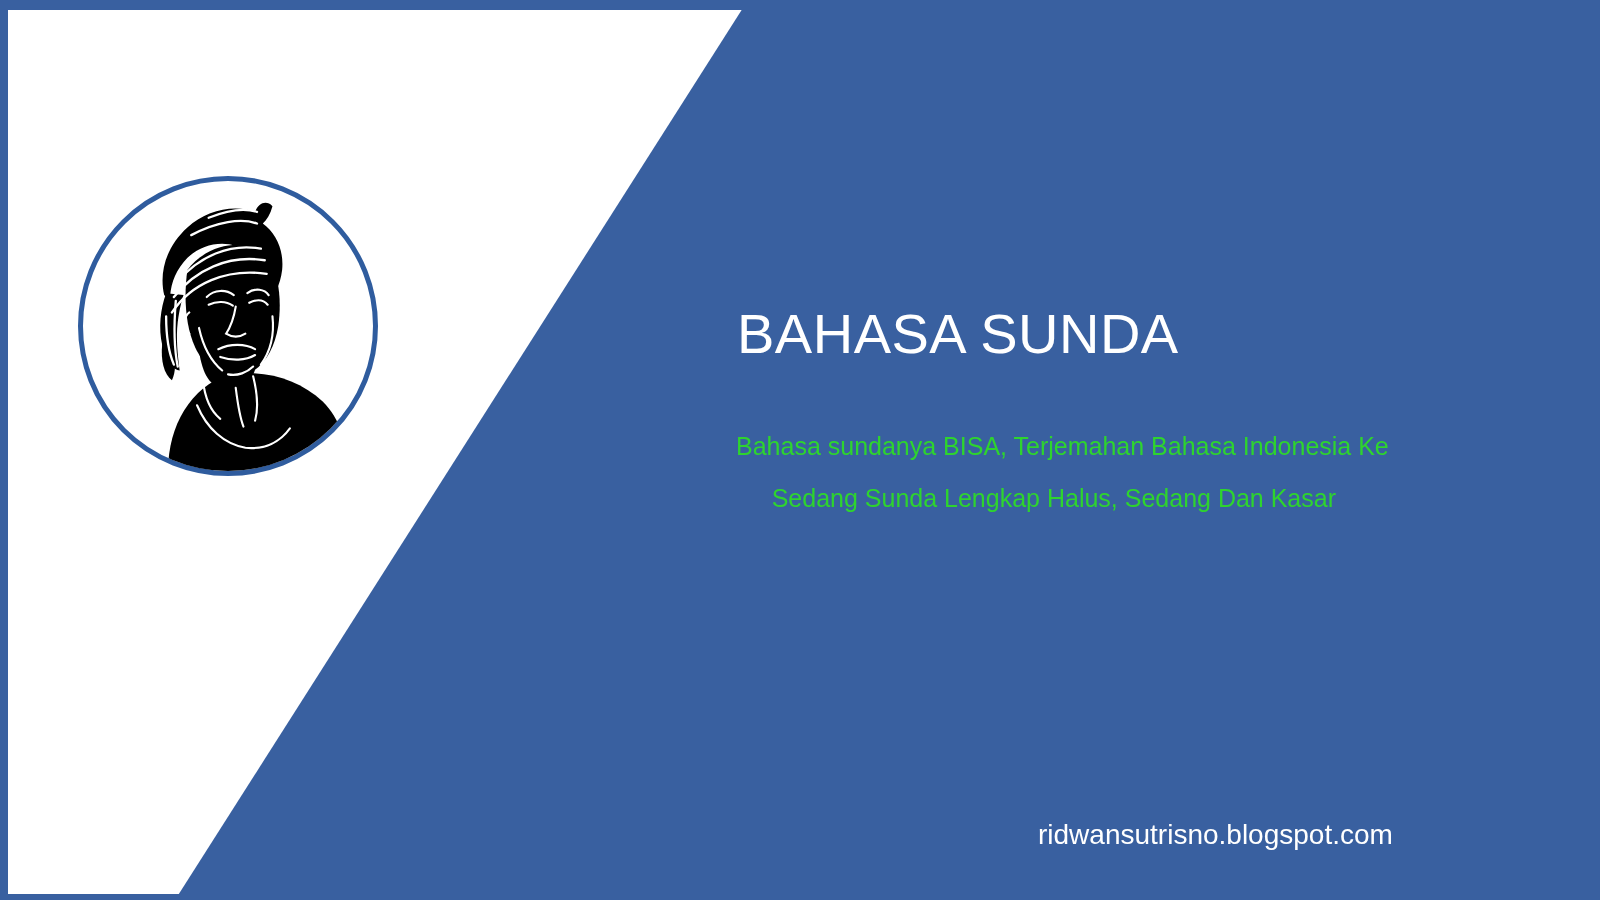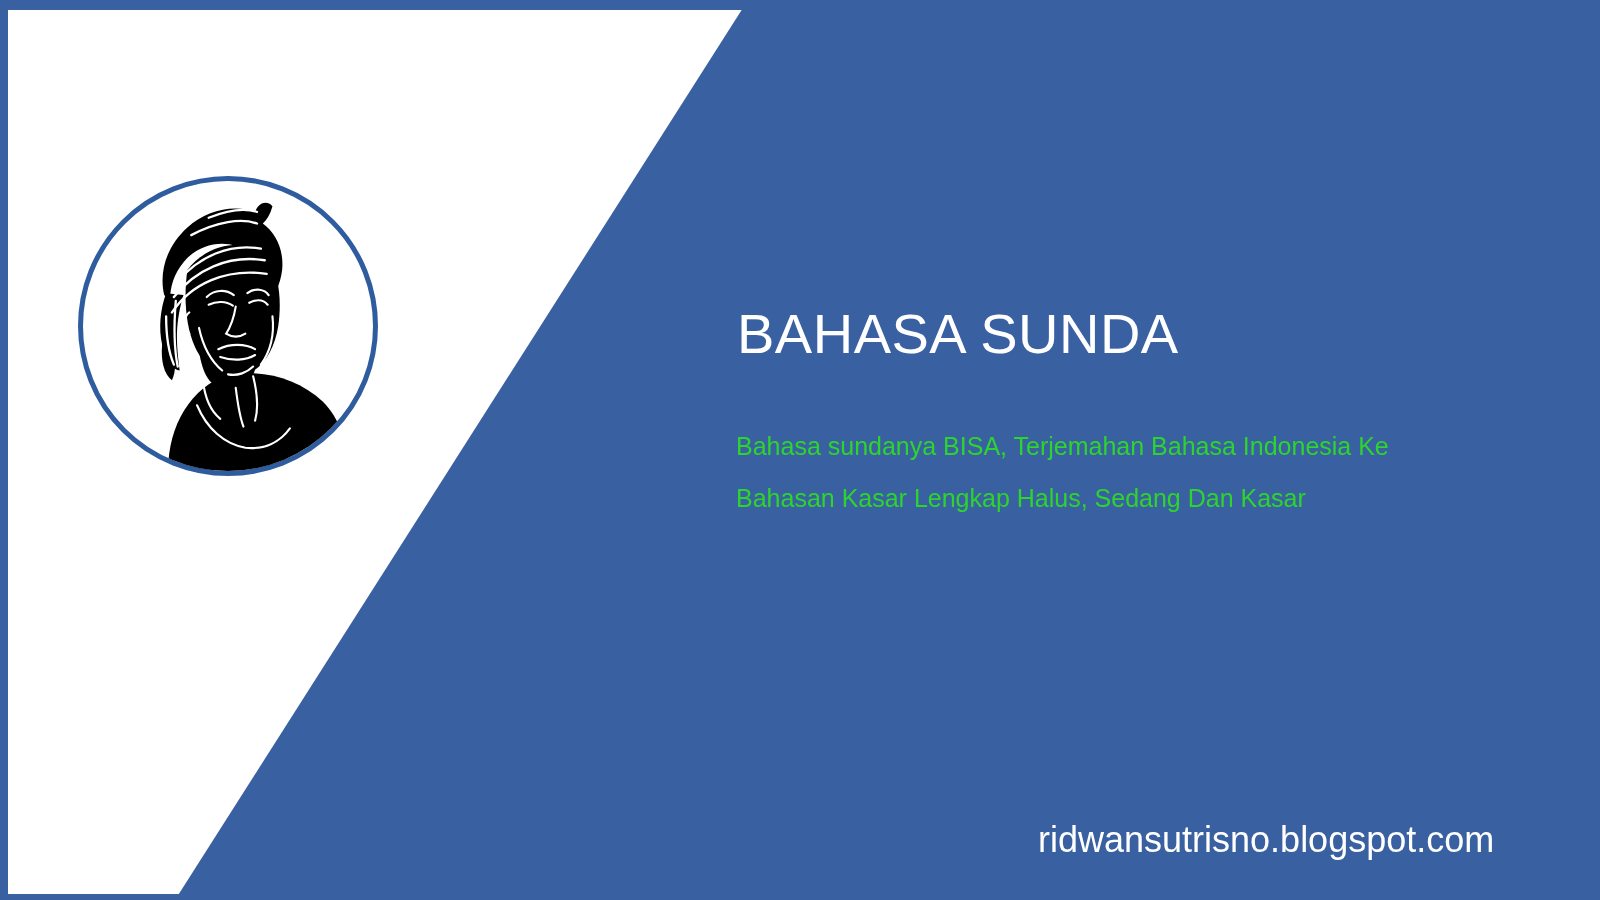--- a/index.html
+++ b/index.html
@@ -87,27 +87,28 @@
     top: 420px;
     width: 600px;
     color: #2ed42e;
     font-size: 25px;
     font-weight: 400;
     line-height: 52px;
   }
   .subtitle .sub-line {
     display: block;
     white-space: nowrap;
+    text-align: right;
   }
   .site-url {
     position: absolute;
     left: 1038px;
     top: 818px;
     color: #ffffff;
-    font-size: 36px;
+    font-size: 28px;
     font-weight: 400;
     white-space: nowrap;
     line-height: 1.2;
   }
 </style>
 </head>
 <body>
 
 <div id="stage">
 
@@ -192,18 +193,18 @@
           <path d="M118 232 C 128 256, 146 272, 168 276 C 188 278, 204 270, 214 256"></path>
         </g>
       </svg>
     </div>
   </div>
 
   <div class="title">BAHASA SUNDA</div>
 
   <div class="subtitle">
     <span class="sub-line">Bahasa sundanya BISA, Terjemahan Bahasa Indonesia Ke</span>
-    <span class="sub-line">Bahasan Kasar Lengkap Halus, Sedang Dan Kasar</span>
+    <span class="sub-line">Sedang Sunda Lengkap Halus, Sedang Dan Kasar</span>
   </div>
 
   <div class="site-url">ridwansutrisno.blogspot.com</div>
 
 </div>
 
 </body></html>

